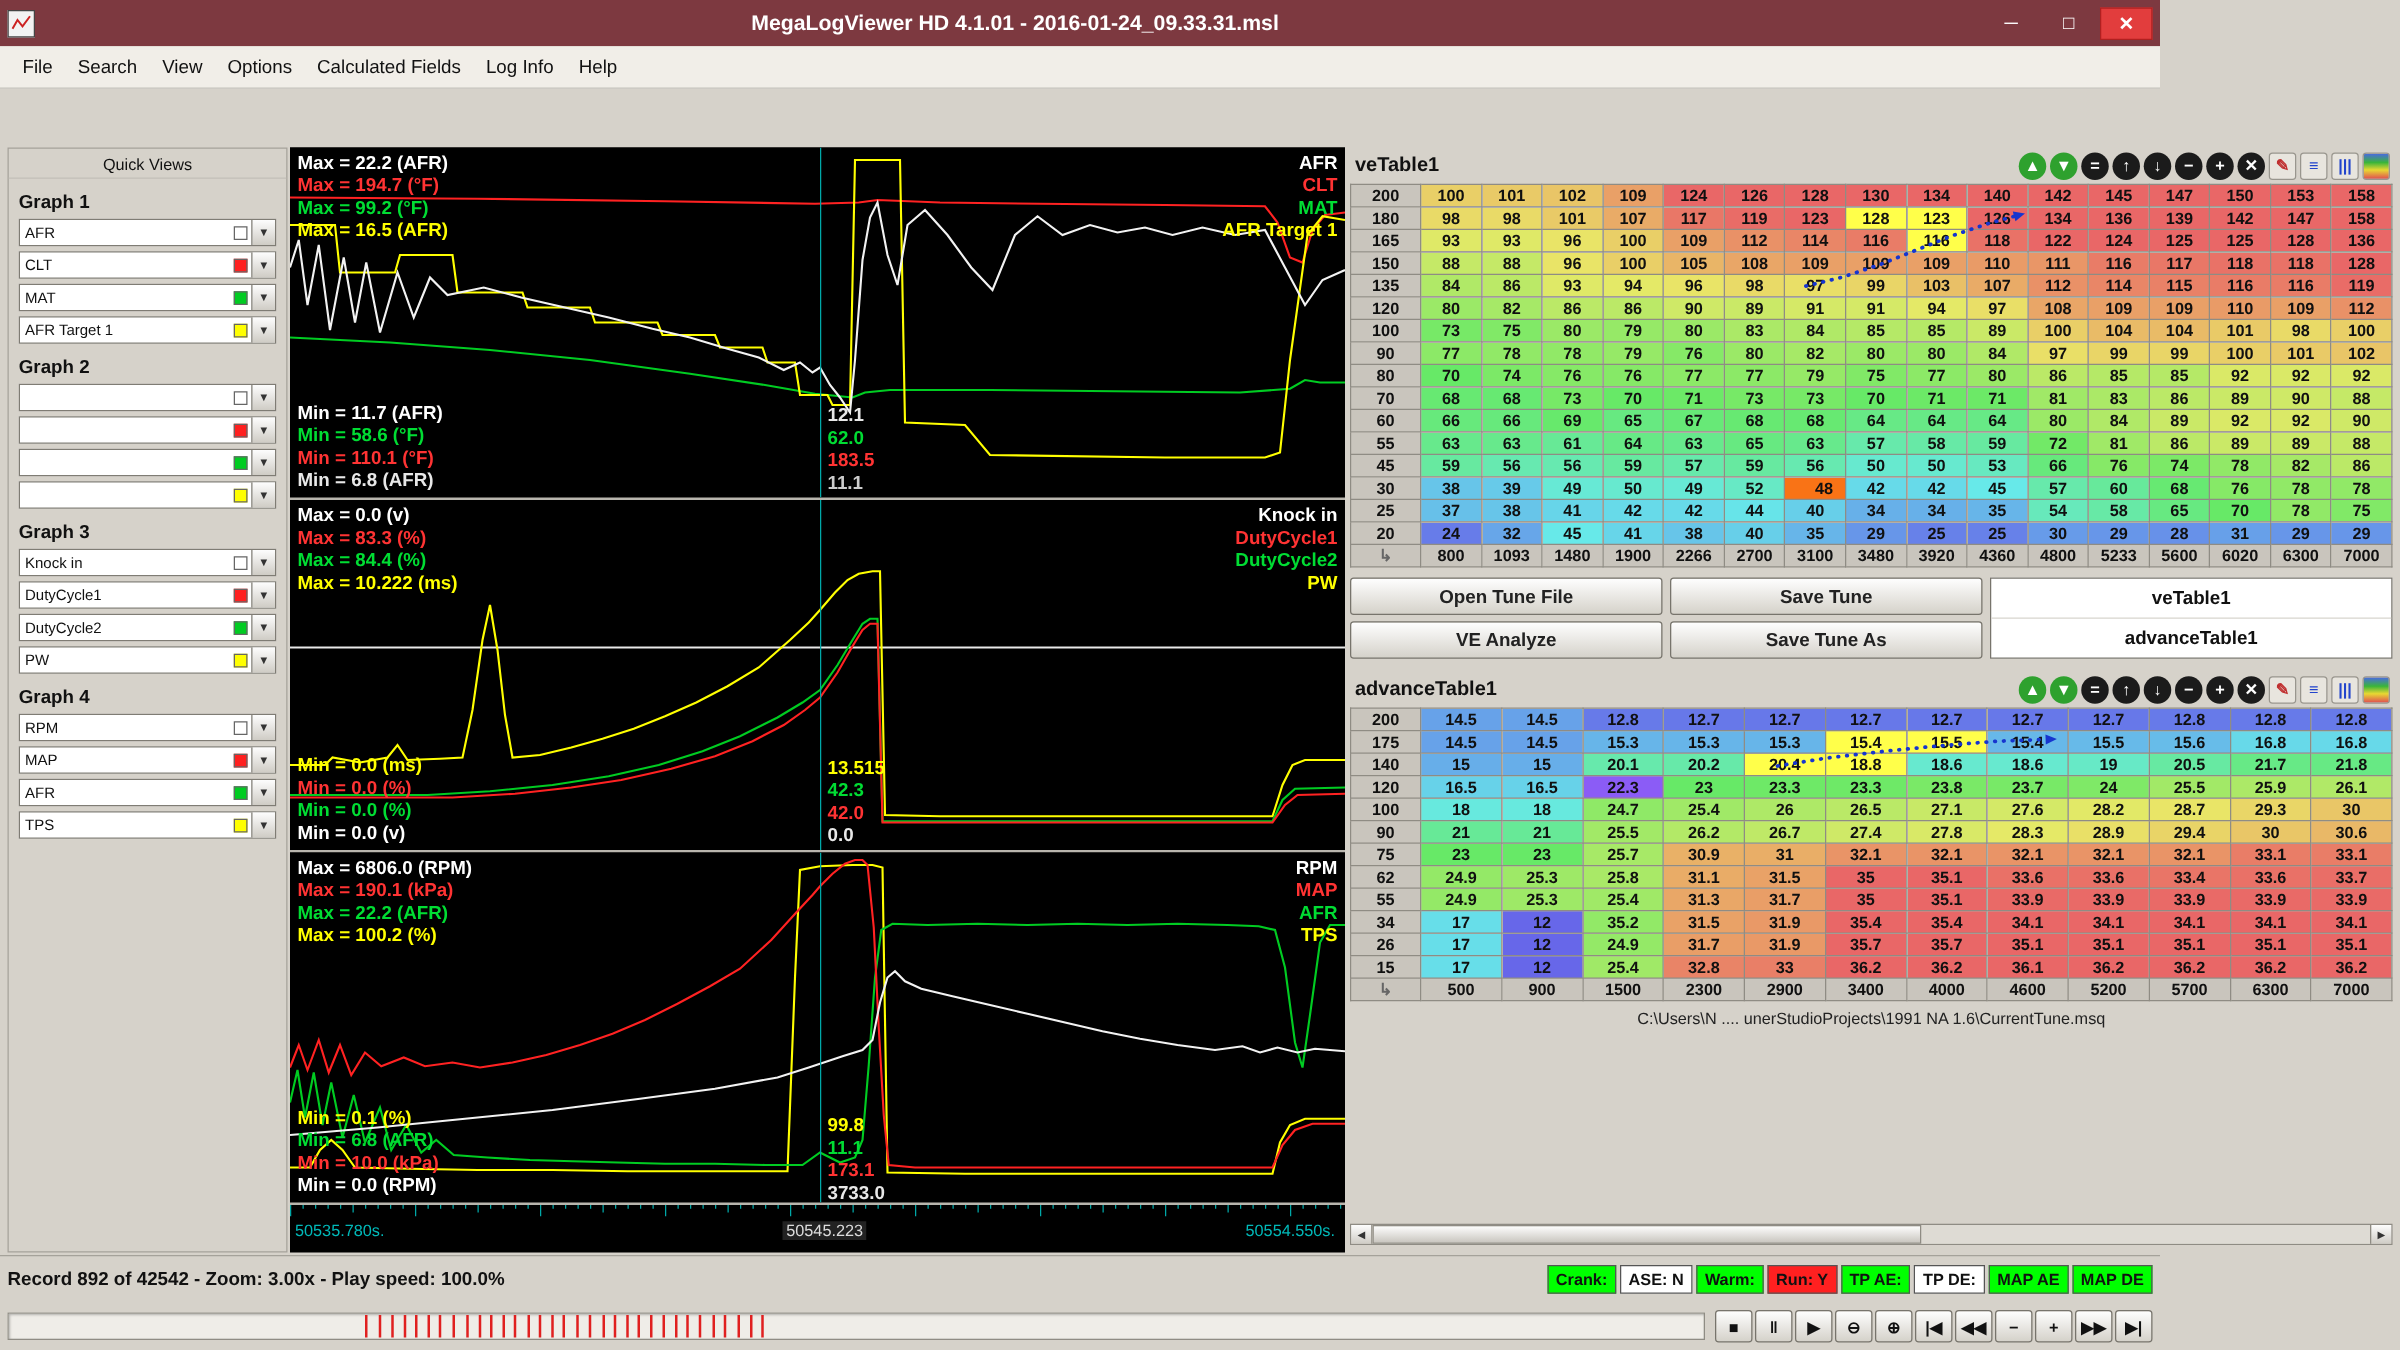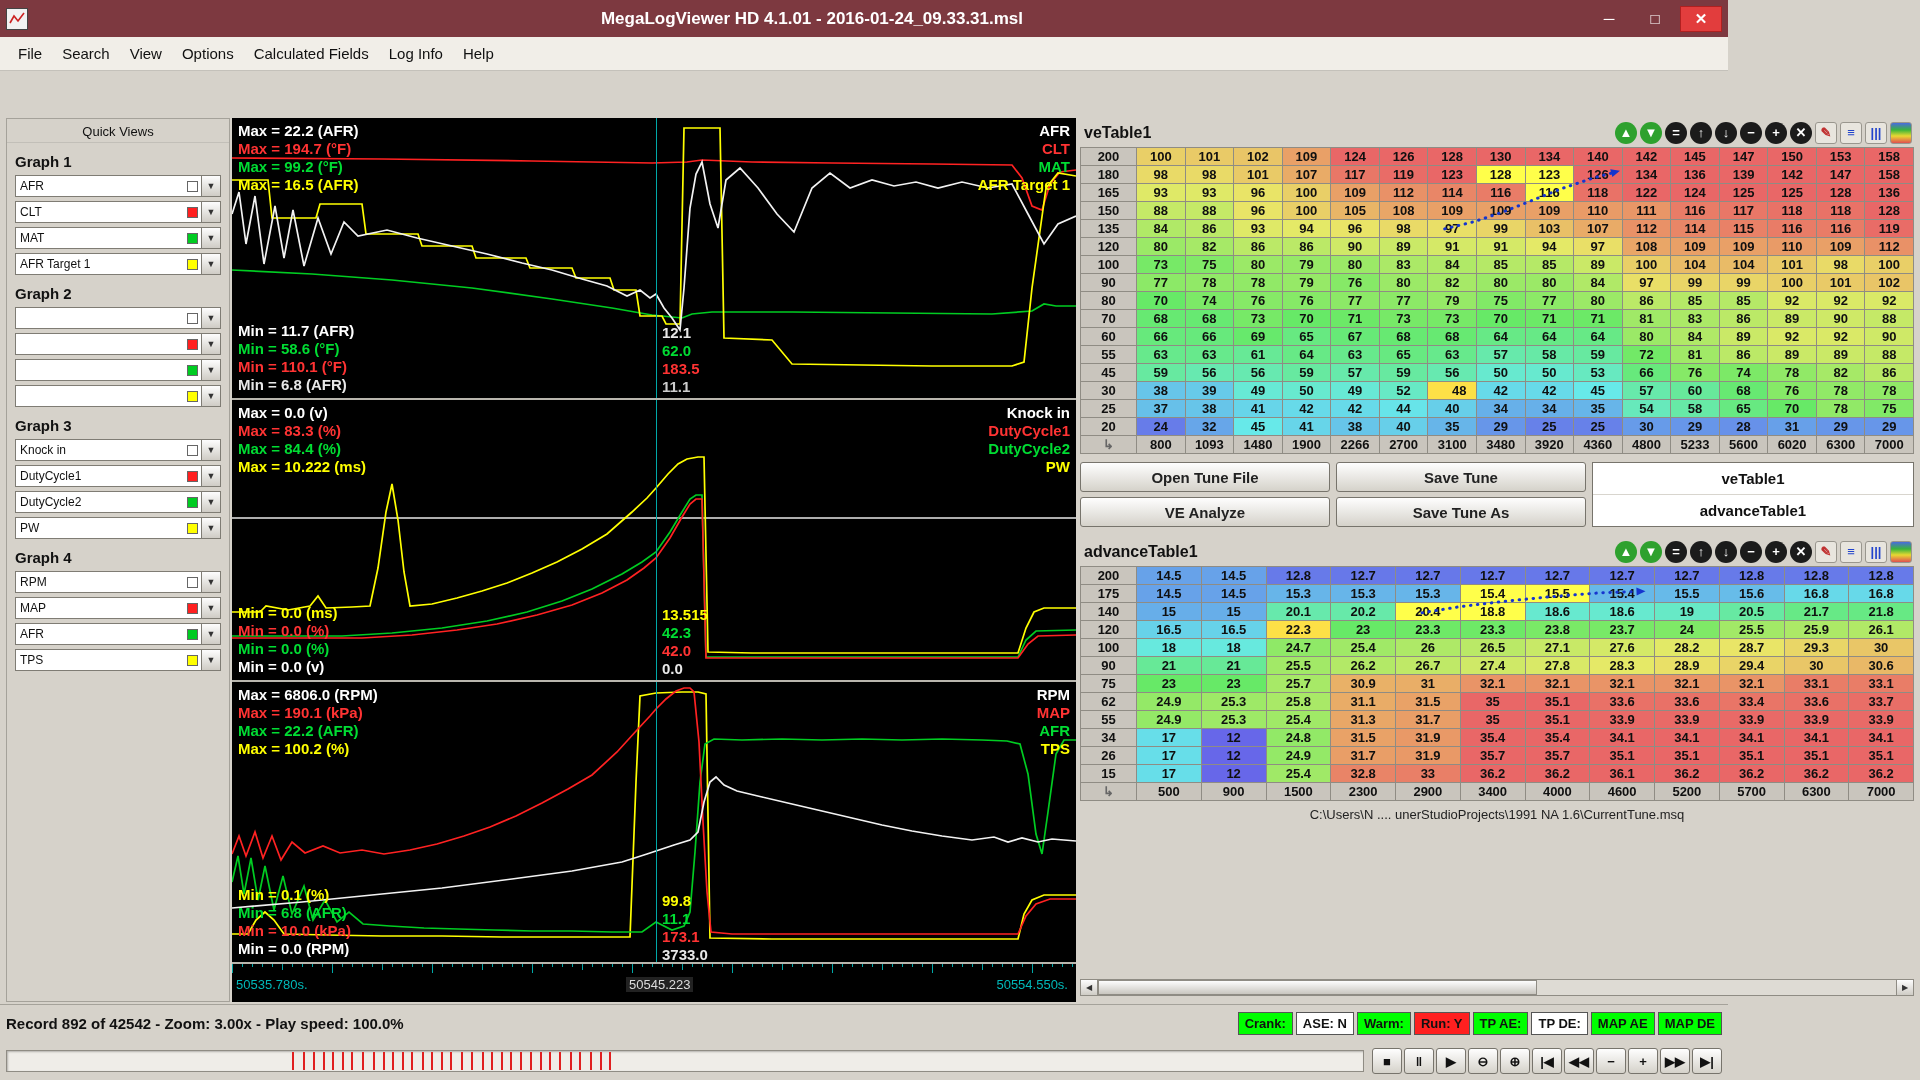--- a/index.html
+++ b/index.html
@@ -678,21 +678,21 @@
                 <td style="background: rgb(187, 233, 103);">86</td>
               </tr>
               <tr>
                 <td class="hdr" style="width: 56px;">30</td>
                 <td style="background: rgb(103, 197, 233);">38</td>
                 <td style="background: rgb(103, 202, 233);">39</td>
                 <td style="background: rgb(103, 233, 213);">49</td>
                 <td style="background: rgb(103, 233, 207);">50</td>
                 <td style="background: rgb(103, 233, 213);">49</td>
                 <td style="background: rgb(103, 233, 197);">52</td>
-                <td style="background: #fde047; padding-left: 14px;">48</td>
+                <td style="background: #f97316; padding-left: 14px;">48</td>
                 <td style="background: rgb(103, 218, 233);">42</td>
                 <td style="background: rgb(103, 218, 233);">42</td>
                 <td style="background: rgb(103, 233, 233);">45</td>
                 <td style="background: rgb(103, 233, 171);">57</td>
                 <td style="background: rgb(103, 233, 155);">60</td>
                 <td style="background: rgb(103, 233, 114);">68</td>
                 <td style="background: rgb(134, 233, 103);">76</td>
                 <td style="background: rgb(145, 233, 103);">78</td>
                 <td style="background: rgb(145, 233, 103);">78</td>
               </tr>
@@ -834,21 +834,21 @@
                 <td style="background: rgb(103, 233, 207);">18.6</td>
                 <td style="background: rgb(103, 233, 198);">19</td>
                 <td style="background: rgb(103, 233, 162);">20.5</td>
                 <td style="background: rgb(103, 233, 134);">21.7</td>
                 <td style="background: rgb(103, 233, 132);">21.8</td>
               </tr>
               <tr>
                 <td class="hdr" style="width: 56px;">120</td>
                 <td style="background: rgb(103, 210, 233);">16.5</td>
                 <td style="background: rgb(103, 210, 233);">16.5</td>
-                <td style="background: #fde047;">22.3</td>
+                <td style="background: #8b5cf6;">22.3</td>
                 <td style="background: rgb(103, 233, 103);">23</td>
                 <td style="background: rgb(110, 233, 103);">23.3</td>
                 <td style="background: rgb(110, 233, 103);">23.3</td>
                 <td style="background: rgb(122, 233, 103);">23.8</td>
                 <td style="background: rgb(120, 233, 103);">23.7</td>
                 <td style="background: rgb(127, 233, 103);">24</td>
                 <td style="background: rgb(162, 233, 103);">25.5</td>
                 <td style="background: rgb(172, 233, 103);">25.9</td>
                 <td style="background: rgb(177, 233, 103);">26.1</td>
               </tr>
@@ -924,21 +924,21 @@
                 <td style="background: rgb(233, 106, 103);">33.9</td>
                 <td style="background: rgb(233, 106, 103);">33.9</td>
                 <td style="background: rgb(233, 106, 103);">33.9</td>
                 <td style="background: rgb(233, 106, 103);">33.9</td>
                 <td style="background: rgb(233, 106, 103);">33.9</td>
               </tr>
               <tr>
                 <td class="hdr" style="width: 56px;">34</td>
                 <td style="background: rgb(103, 222, 233);">17</td>
                 <td style="background: rgb(103, 103, 233);">12</td>
-                <td style="background: rgb(146, 233, 103);">24.8</td>
+                <td style="background: rgb(146, 233, 103);">35.2</td>
                 <td style="background: rgb(233, 162, 103);">31.5</td>
                 <td style="background: rgb(233, 153, 103);">31.9</td>
                 <td style="background: rgb(233, 103, 103);">35.4</td>
                 <td style="background: rgb(233, 103, 103);">35.4</td>
                 <td style="background: rgb(233, 103, 103);">34.1</td>
                 <td style="background: rgb(233, 103, 103);">34.1</td>
                 <td style="background: rgb(233, 103, 103);">34.1</td>
                 <td style="background: rgb(233, 103, 103);">34.1</td>
                 <td style="background: rgb(233, 103, 103);">34.1</td>
               </tr>

